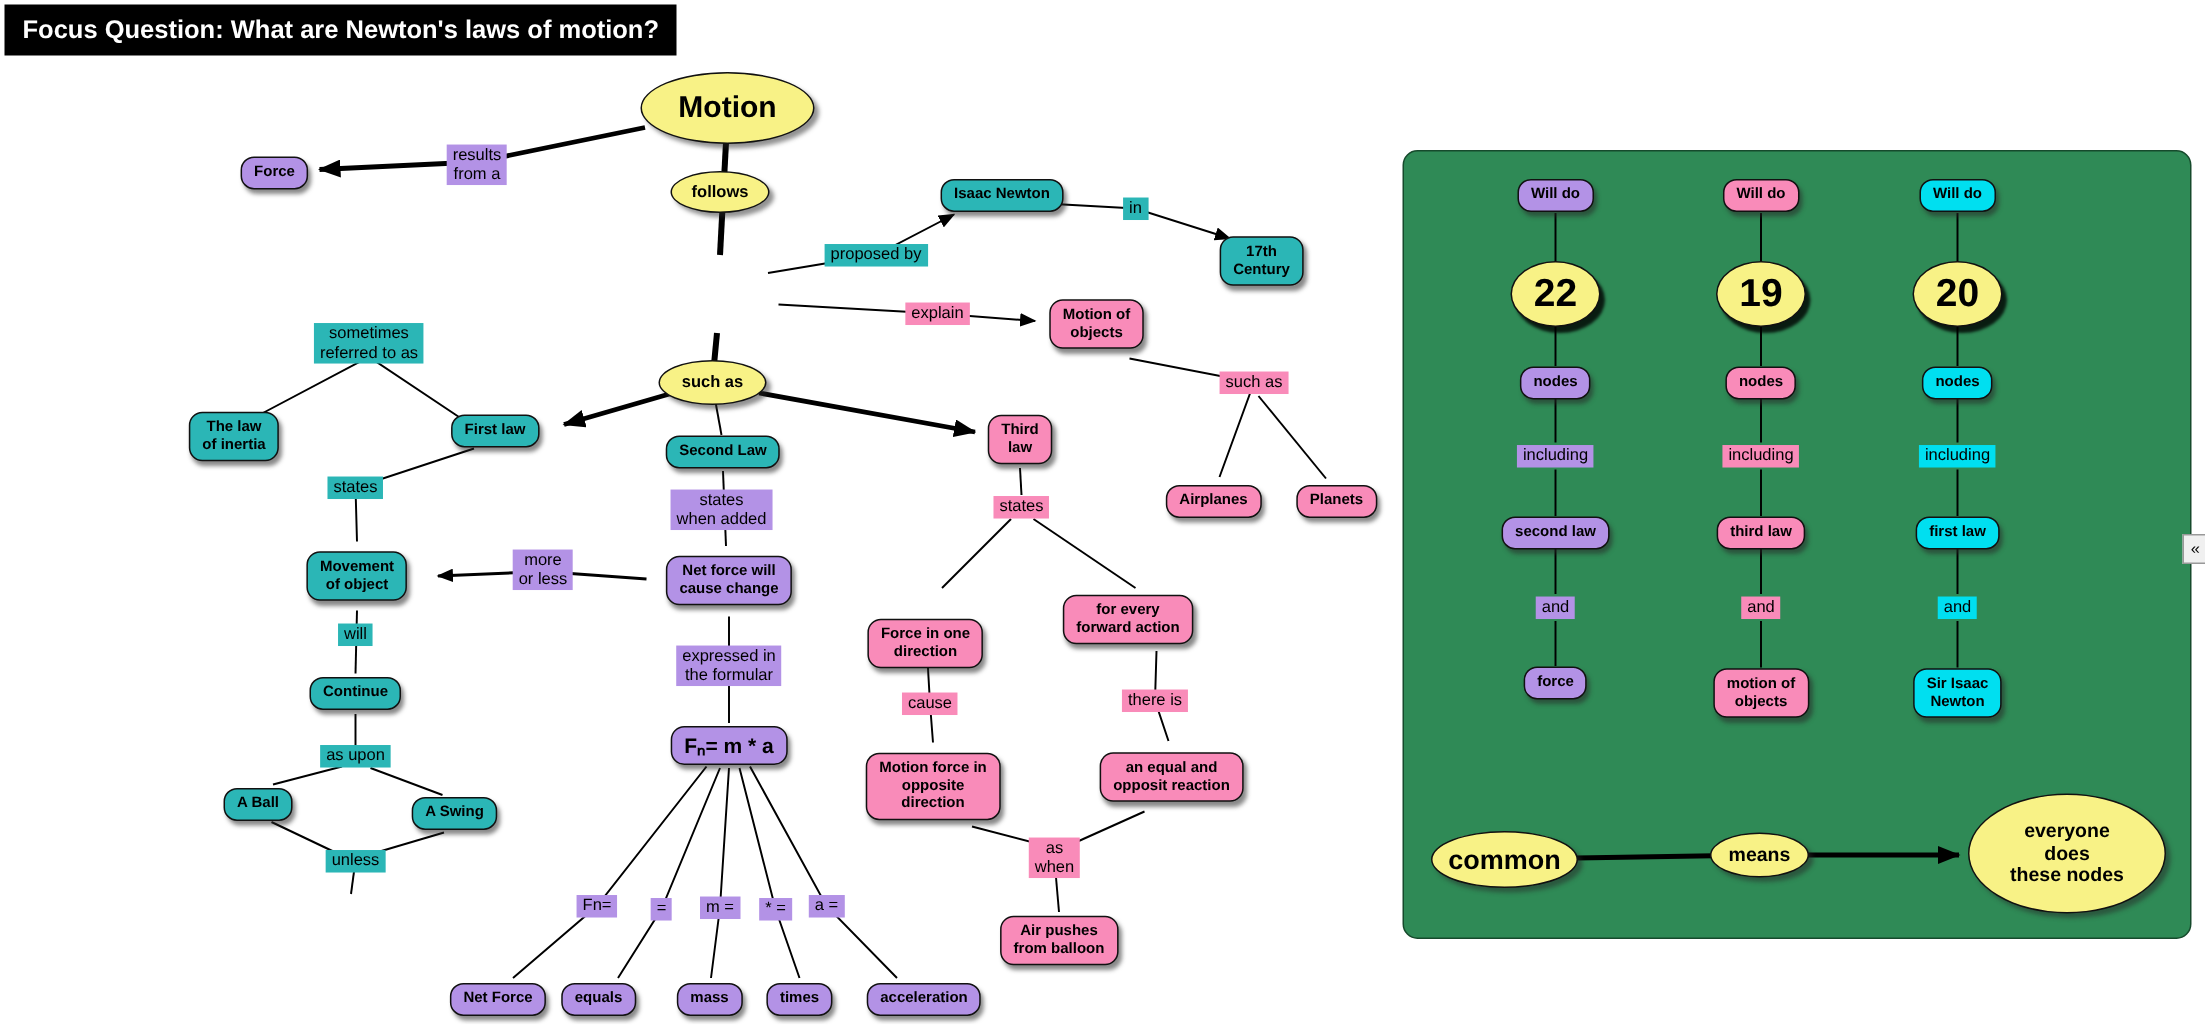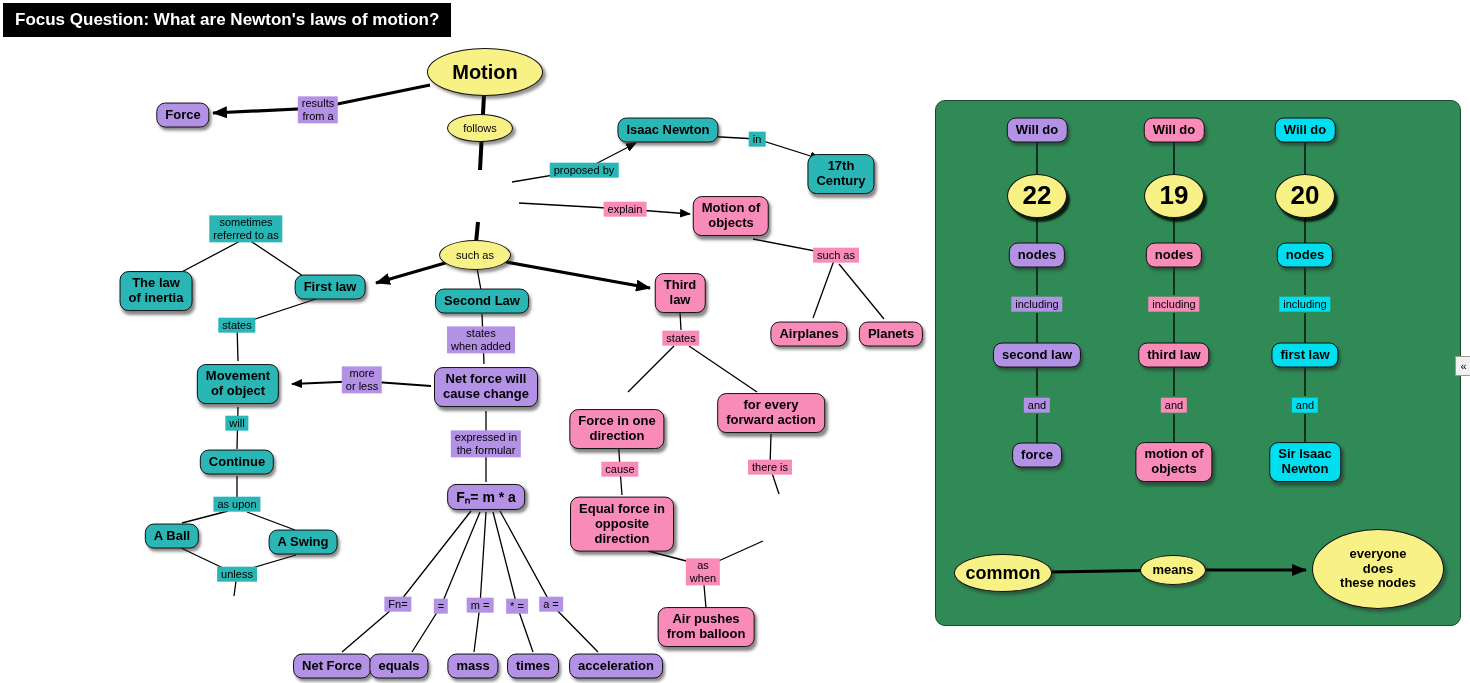--- a/index.html
+++ b/index.html
@@ -1,25 +1,25 @@
 <!DOCTYPE html>
 <html><head>
 <meta charset="utf-8">
 <style>
   html,body{margin:0;padding:0;background:#fff;}
   #stage{position:relative;width:1470px;height:683px;overflow:hidden;
          font-family:"Liberation Sans",sans-serif;color:#000;background:#fff;}
   .n{position:absolute;transform:translate(-50%,-50%);text-align:center;
      white-space:pre-line;line-height:1.15;z-index:2;}
   .box{border:1px solid #111;border-radius:9px;box-shadow:2px 3px 3px rgba(40,40,40,.55);
-       font-weight:bold;font-size:13px;padding:4px 8px;}
+       font-weight:bold;font-size:10px;padding:4px 8px;}
   .lbl{font-size:11px;padding:1px 4px;font-weight:normal;}
   .ell{border:1.5px solid #111;border-radius:50%;box-shadow:3px 3px 3px rgba(40,40,40,.5);
        font-weight:bold;display:flex;align-items:center;justify-content:center;}
-  .ell-sm{font-weight:normal;font-size:11px;}
+  .ell-sm{font-weight:bold;font-size:11px;}
   .teal{background:#2bb6b6;} .purple{background:#b392e6;} .pink{background:#f98bb9;}
   .cyan{background:#00dff0;} .yellow{background:#f8f286;}
   .count{font-size:26px;box-shadow:3px 4px 2px rgba(0,0,0,.8);}
   #banner{position:absolute;left:3px;top:3px;background:#000;color:#fff;font-weight:bold;
           font-size:17px;padding:7px 12px;z-index:3;}
   #panel{position:absolute;left:935px;top:100px;width:524px;height:524px;background:#2f8a56;
          border:1px solid #164a2c;border-radius:10px;z-index:0;}
   #wires{position:absolute;left:0;top:0;z-index:1;pointer-events:none;}
   .tn{stroke:#000;stroke-width:1.3;fill:none;}
   .tn2{stroke:#000;stroke-width:2;fill:none;}
@@ -161,27 +161,29 @@
   <div class="n box purple" style="left:399px;top:666px">equals</div>
   <div class="n box purple" style="left:473px;top:666px">mass</div>
   <div class="n box purple" style="left:533px;top:666px">times</div>
   <div class="n box purple" style="left:616px;top:666px">acceleration</div>
 
   <div class="n box pink" style="left:680px;top:293px">Third
 law</div>
   <div class="n lbl pink" style="left:681px;top:338px">states</div>
   <div class="n box pink" style="left:617px;top:429px">Force in one
 direction</div>
-  <div class="n box pink" style="left:771px;top:413px">for every
+  <div class="n box pink" style="left:752px;top:413px">for every
 forward action</div>
   <div class="n lbl pink" style="left:620px;top:469px">cause</div>
-  <div class="n box pink" style="left:622px;top:524px">Equal force in
+  <div class="n box pink" style="left:622px;top:524px">Motion force in
 opposite
 direction</div>
   <div class="n lbl pink" style="left:770px;top:467px">there is</div>
+  <div class="n box pink" style="left:781px;top:518px">an equal and
+opposit reaction</div>
   <div class="n lbl pink" style="left:703px;top:572px">as
 when</div>
   <div class="n box pink" style="left:706px;top:627px">Air pushes
 from balloon</div>
 
   <div class="n box purple" style="left:1037px;top:130px">Will do</div>
   <div class="n ell yellow count" style="left:1037px;top:196px;width:58px;height:42px">22</div>
   <div class="n box purple" style="left:1037px;top:255px">nodes</div>
   <div class="n lbl purple" style="left:1037px;top:304px">including</div>
   <div class="n box purple" style="left:1037px;top:355px">second law</div>

